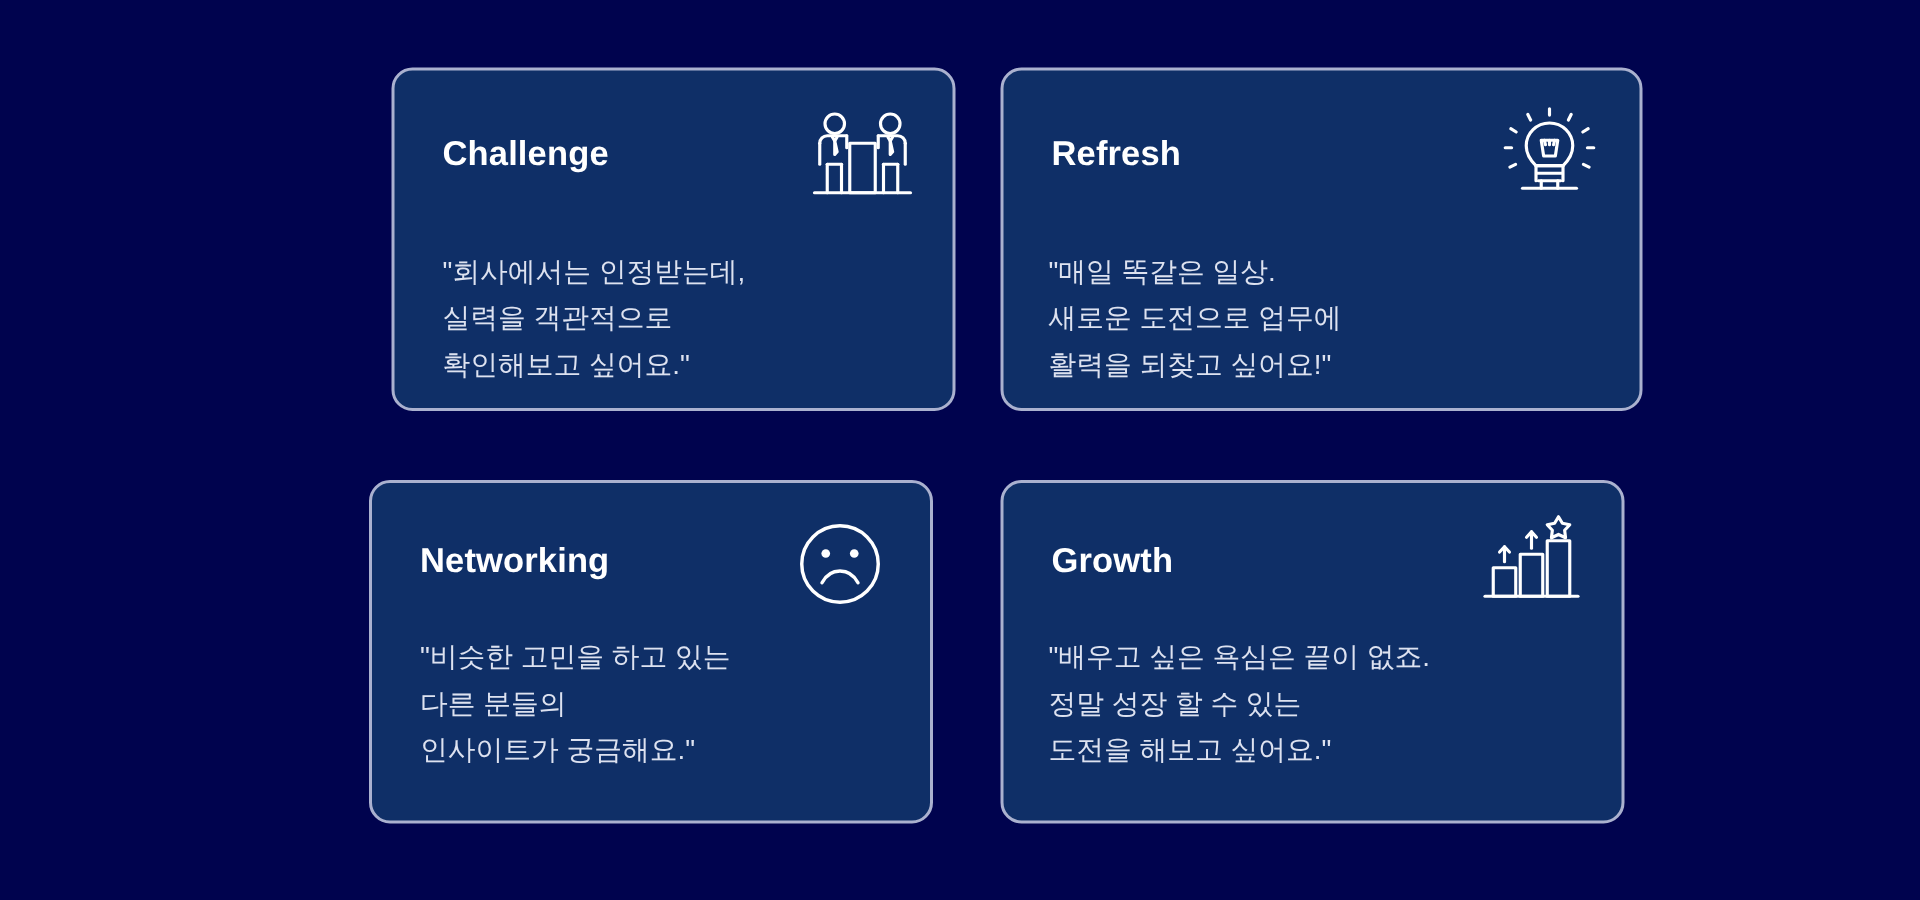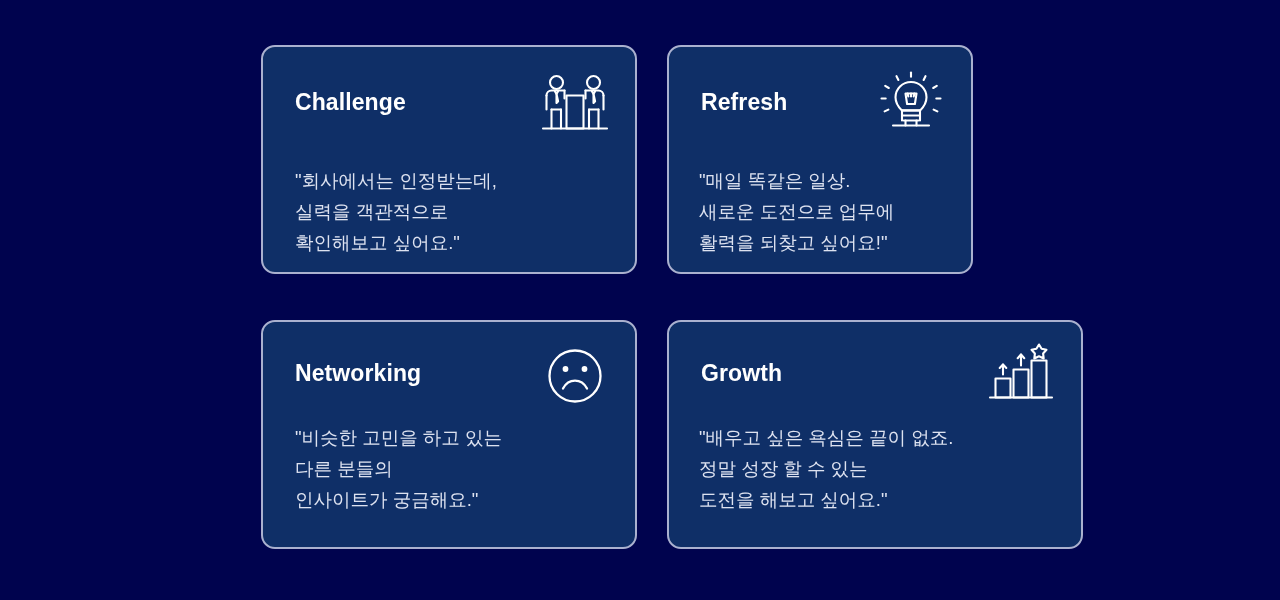--- a/index.html
+++ b/index.html
@@ -27,22 +27,22 @@
     position: absolute;
     box-sizing: border-box;
     background: #0f2f67;
     border: 2px solid #aab1cf;
     border-radius: 14px;
     overflow: hidden;
   }
 
   
   .card--challenge  { left: 261px;  top: 45px;  width: 376px; height: 229px; }
-  .card--refresh    { left: 667px;  top: 45px;  width: 306px; height: 229px; }
-  .card--networking { left: 261px;  top: 320px; width: 376px; height: 229px; }
+  .card--refresh    { left: 667px;  top: 45px;  width: 428px; height: 229px; }
+  .card--networking { left: 246px;  top: 320px; width: 376px; height: 229px; }
   .card--growth     { left: 667px;  top: 320px; width: 416px; height: 229px; }
 
   .card-head {
     position: absolute;
     left: 32px;
     right: 26px;
     top: 34px;
     height: 72px;
     display: flex;
     align-items: flex-start;

